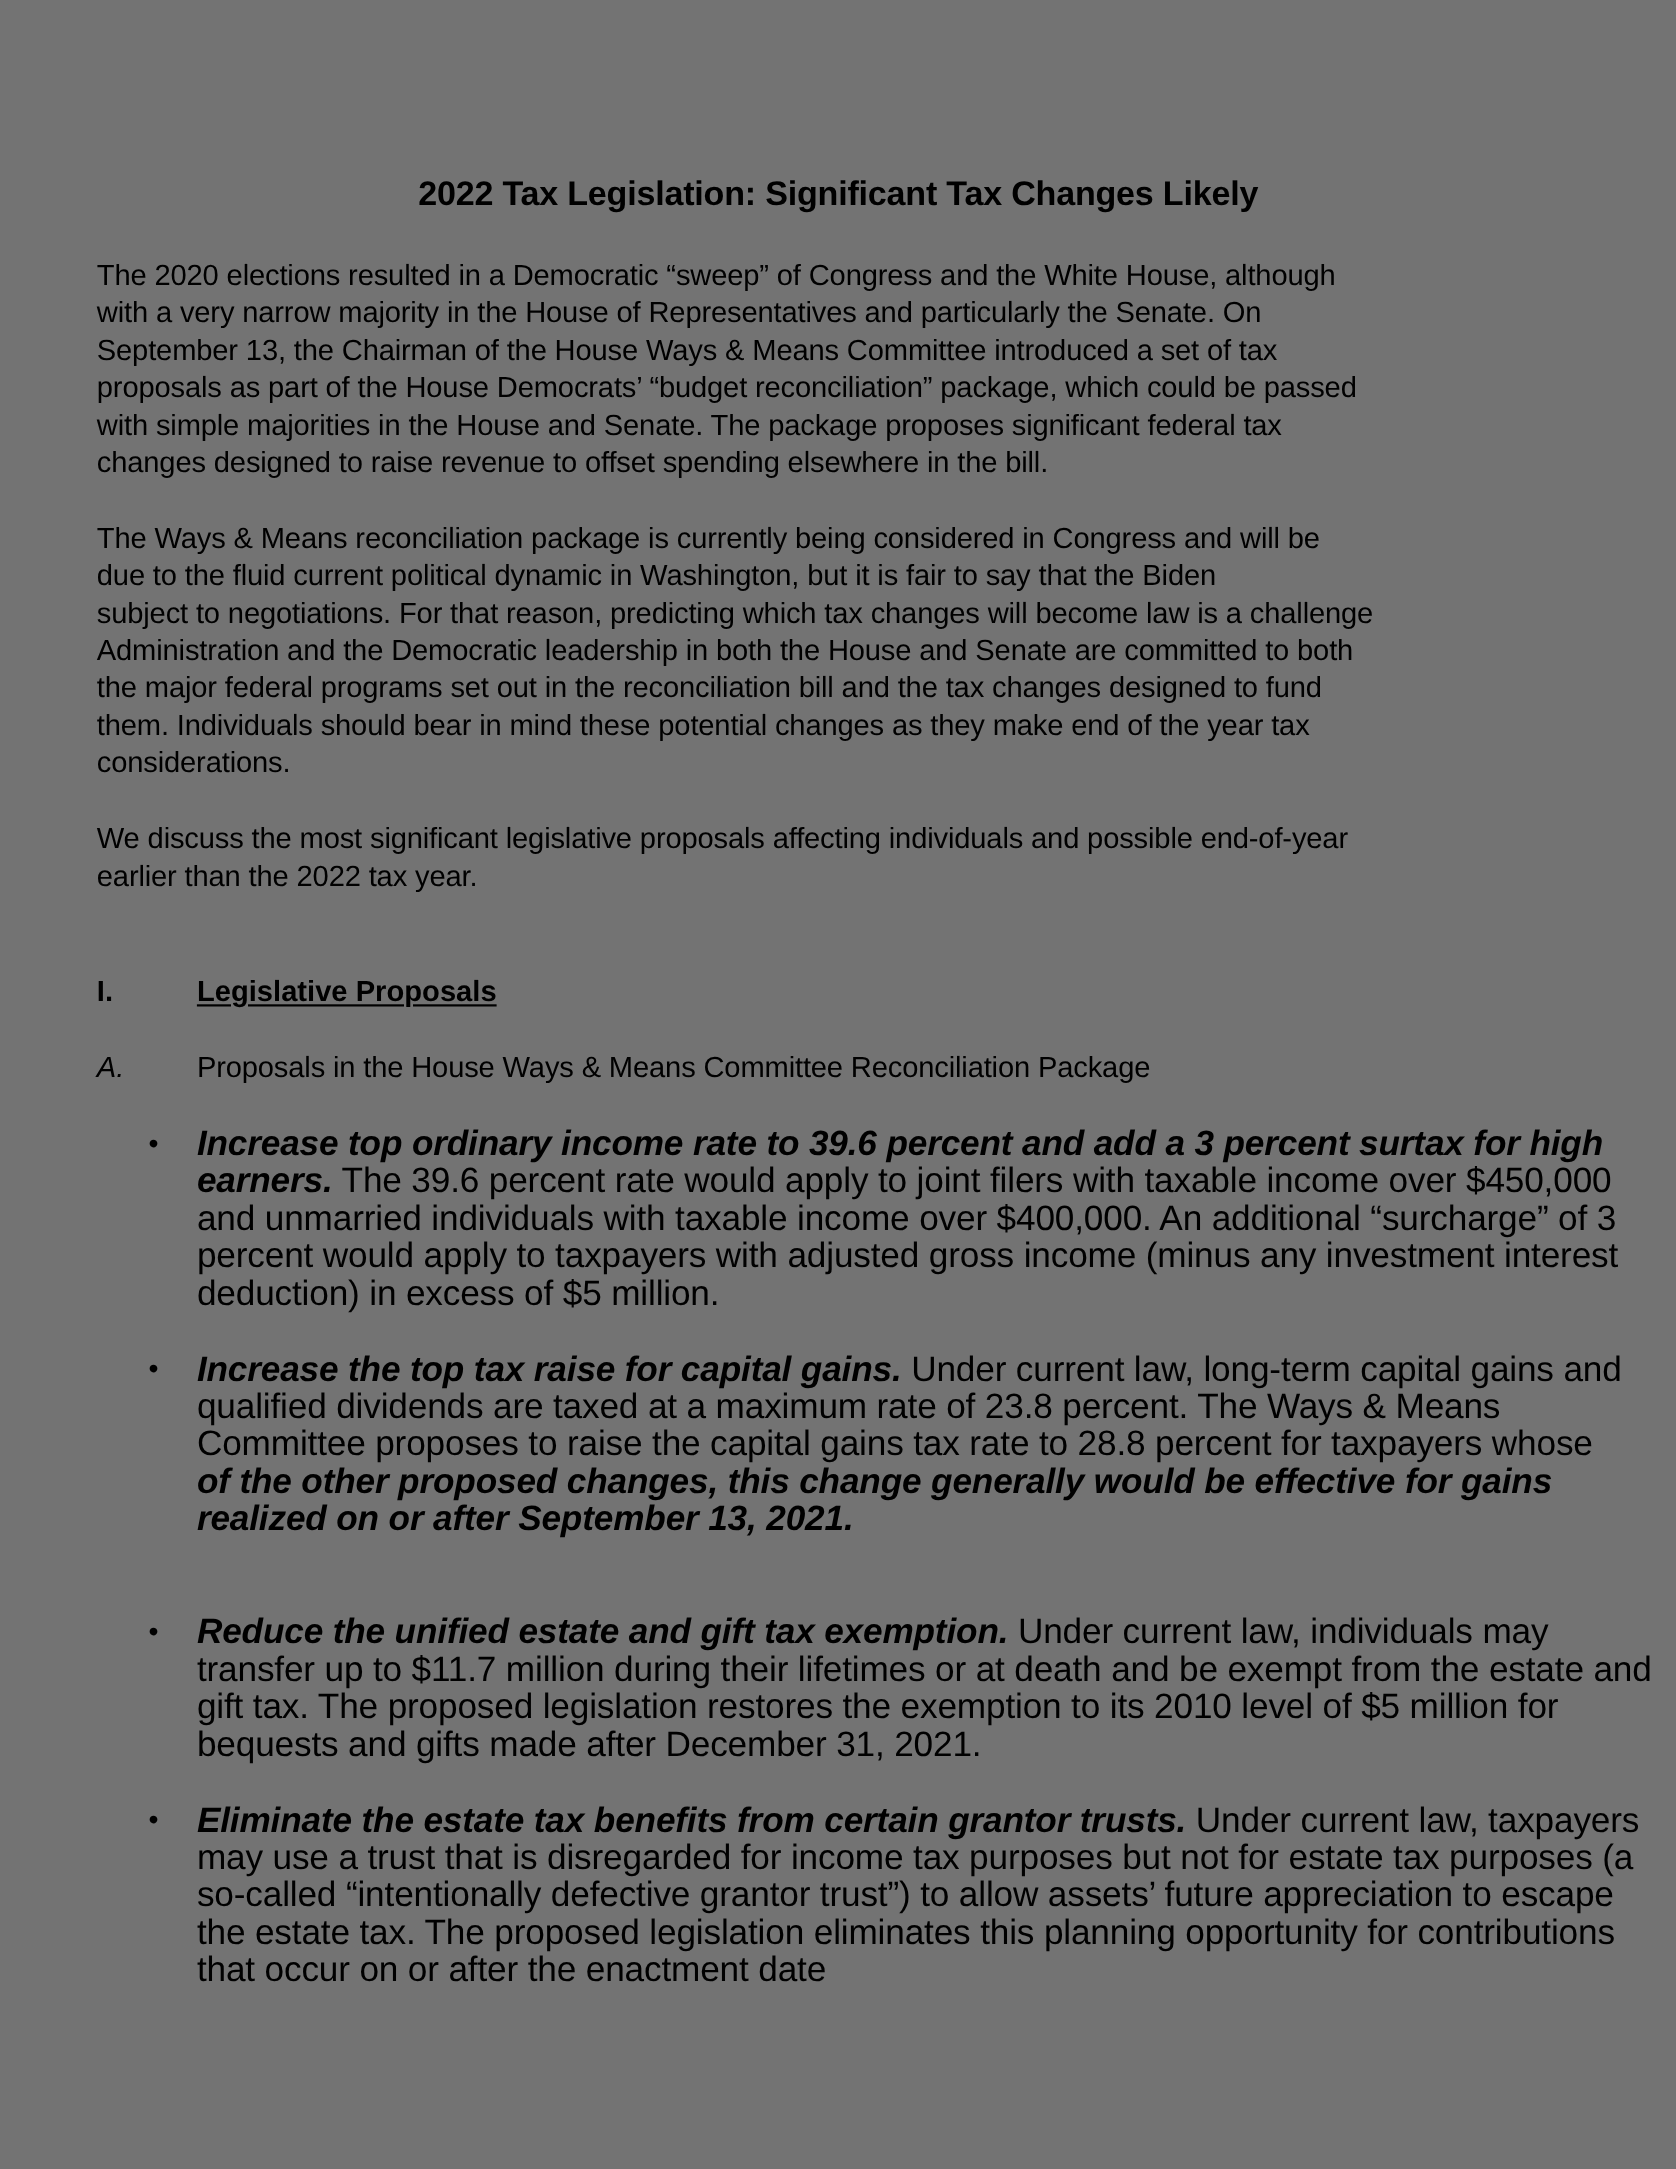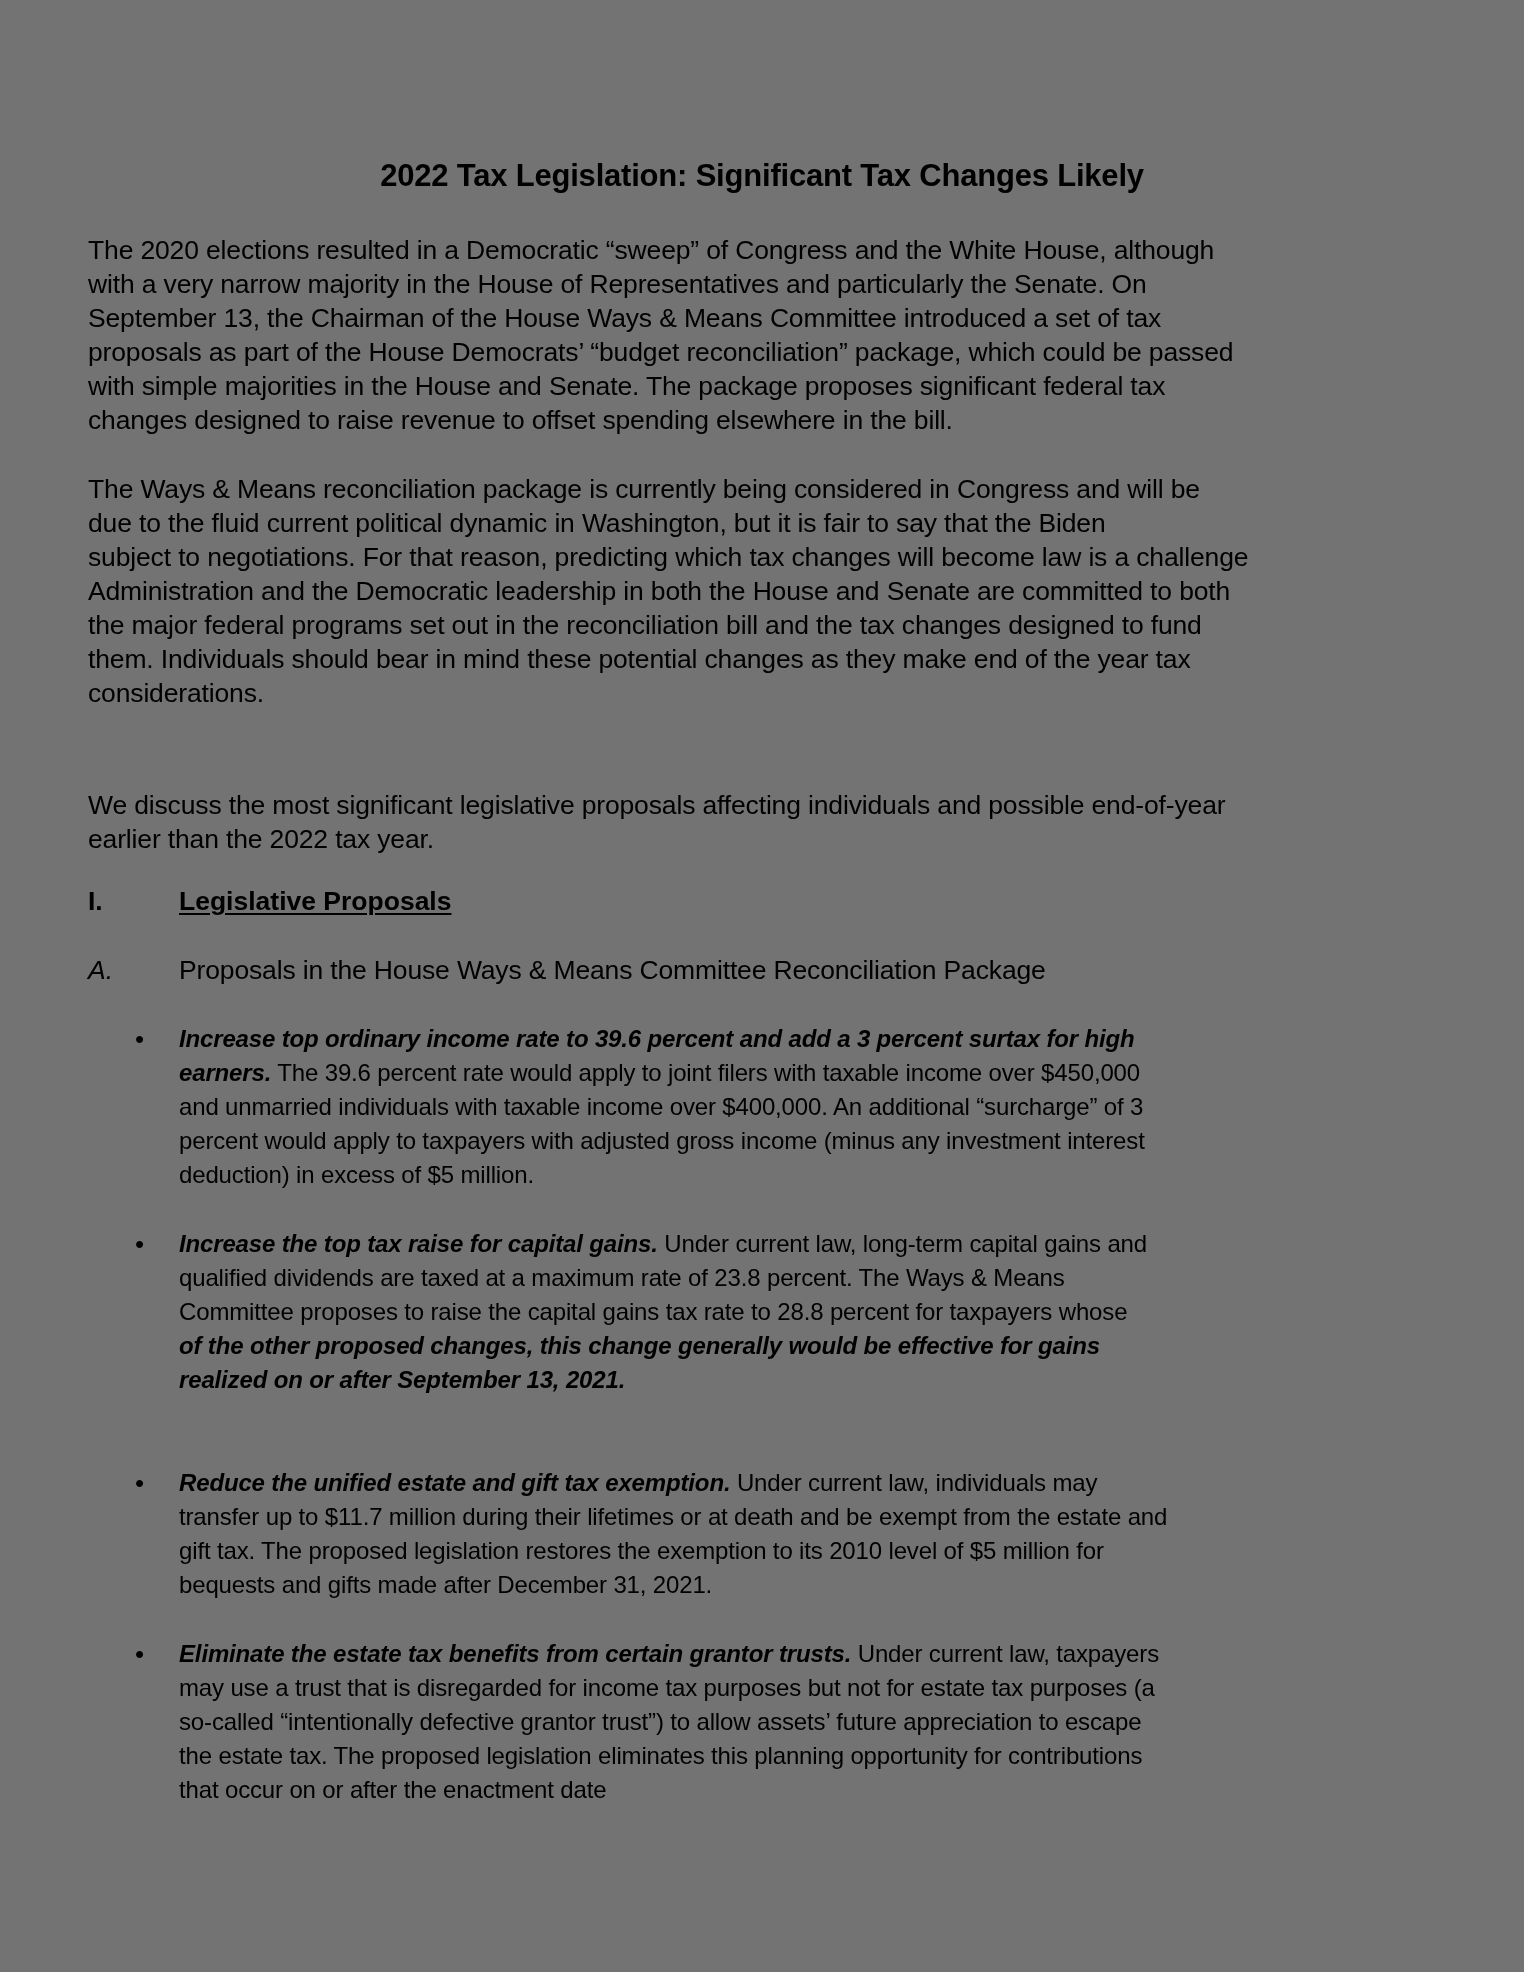--- a/index.html
+++ b/index.html
@@ -91,21 +91,21 @@
       left: 0;
       top: 0;
       font-size: 26px;
       line-height: 34px;
     }
     .bullet-body {
       position: absolute;
       left: 44px;
       top: 0;
       width: 1280px;
-      font-size: 24px;
+      font-size: 32px;
       line-height: 34px;
       letter-spacing: -0.15px;
     }
     .bi {
       font-weight: bold;
       font-style: italic;
     }
   </style>
 </head>
 <body>
@@ -126,21 +126,21 @@
   <div class="para" style="top:472px;">
     <span class="line">The Ways &amp; Means reconciliation package is currently being considered in Congress and will be</span>
     <span class="line">due to the fluid current political dynamic in Washington, but it is fair to say that the Biden</span>
     <span class="line">subject to negotiations.  For that reason, predicting which tax changes will become law is a challenge</span>
     <span class="line">Administration and the Democratic leadership in both the House and Senate are committed to both</span>
     <span class="line">the major federal programs set out in the reconciliation bill and the tax changes designed to fund</span>
     <span class="line">them.  Individuals should bear in mind these potential changes as they make end of the year tax</span>
     <span class="line">considerations.</span>
   </div>
 
-  <div class="para" style="top:745px;margin-top:43px;">
+  <div class="para" style="top:745px;">
     <span class="line">We discuss the most significant legislative proposals affecting individuals and possible end-of-year</span>
     <span class="line">earlier than the 2022 tax year.</span>
   </div>
 
   <div class="heading-num">I.</div>
   <div class="heading-text">Legislative Proposals</div>
 
   <div class="sub-letter">A.</div>
   <div class="sub-text">Proposals in the House Ways &amp; Means Committee Reconciliation Package</div>
 

